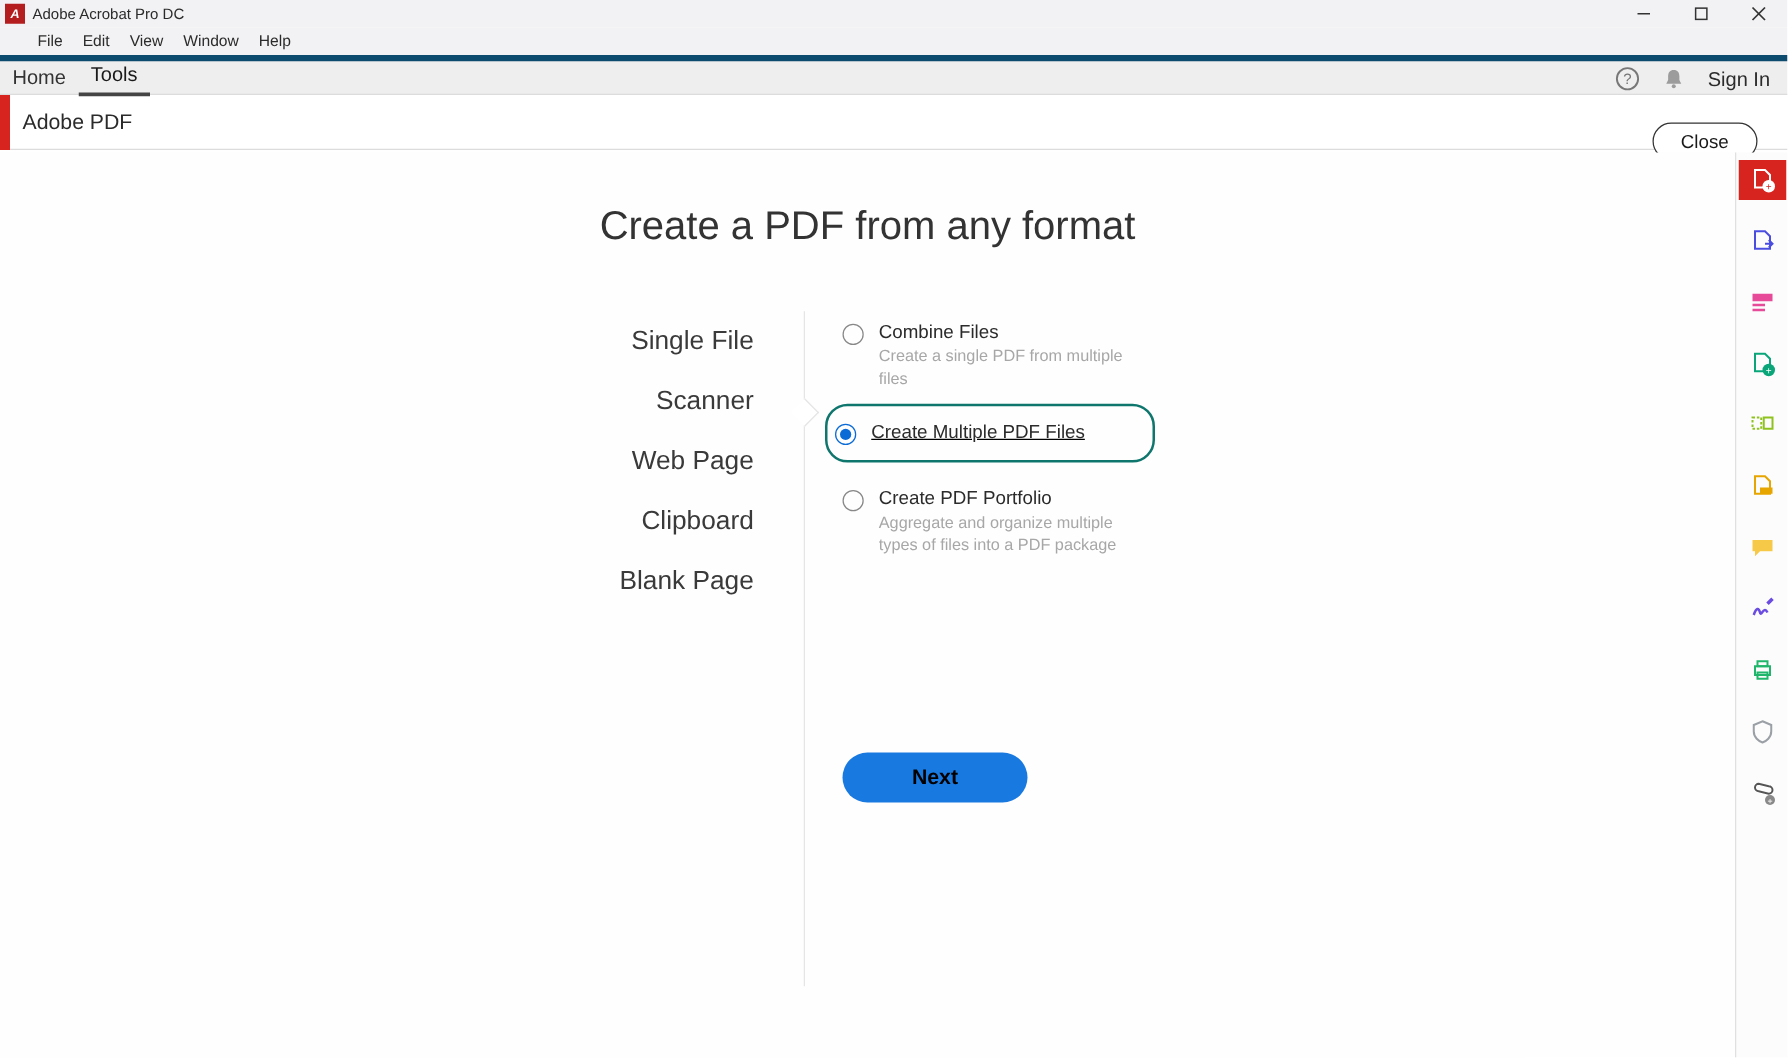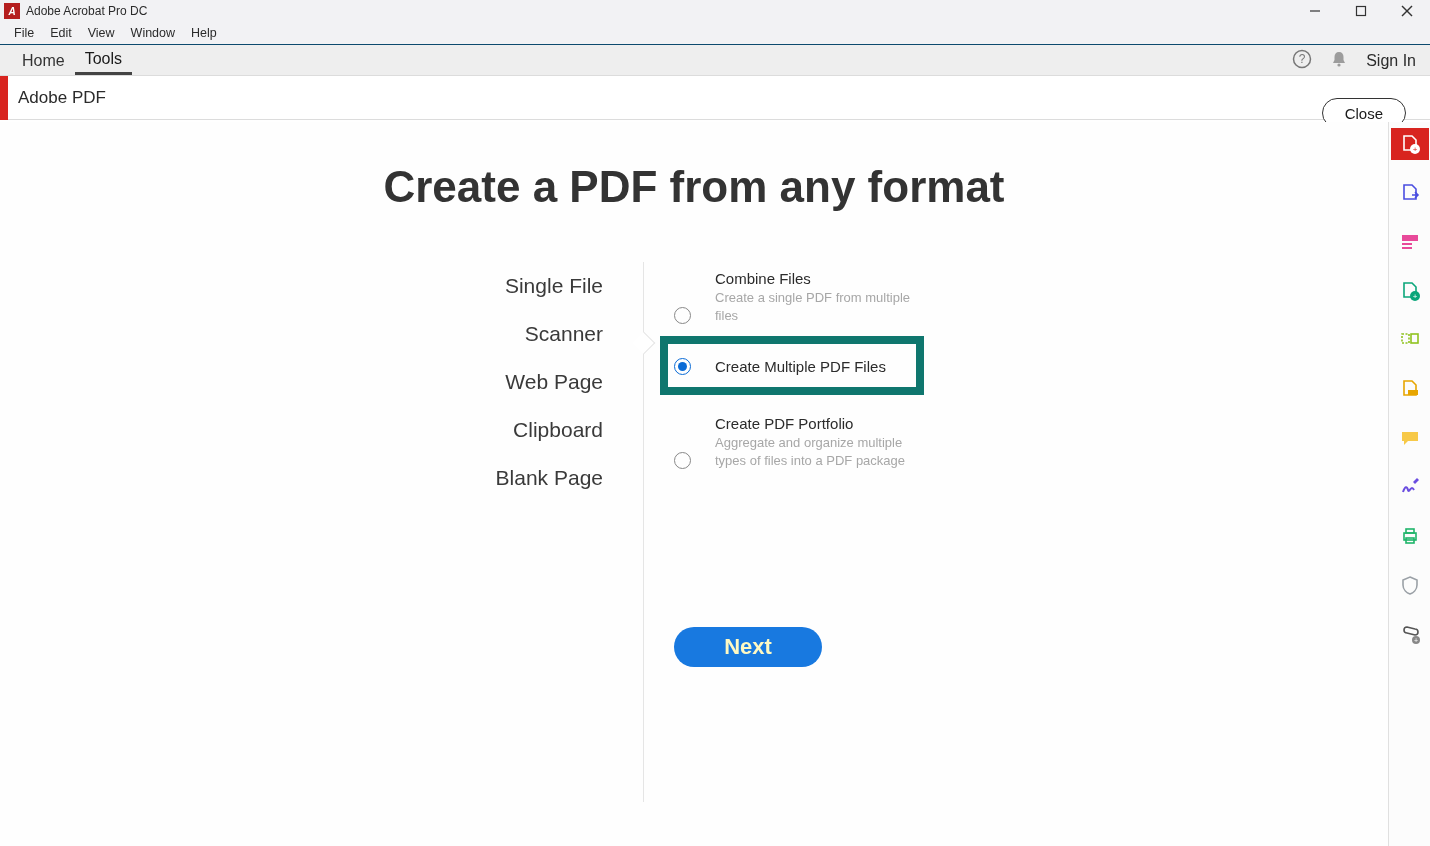--- a/index.html
+++ b/index.html
@@ -8,57 +8,57 @@
     
     .title-bar { height: 22px; background: #f2f2f4; display: flex; align-items: center; padding-left: 4px; position: relative; }
     .app-icon { width: 16px; height: 16px; background: #b51e1e; display: flex; align-items: center; justify-content: center; margin-right: 6px; }
     .app-icon span { color: #fff; font-size: 10px; font-weight: 600; font-style: italic; }
     .app-title { font-size: 12px; color: #2b2b2b; }
     .window-controls { position: absolute; right: 0; top: 0; display: flex; height: 22px; }
     .win-btn { width: 46px; height: 22px; display: flex; align-items: center; justify-content: center; cursor: pointer; }
     .win-btn svg { display: block; }
 
     
-    .menu-bar { height: 22px; background: #f2f2f4; display: flex; align-items: center; padding-left: 6px; }
+    .menu-bar { height: 22px; background: #f2f2f4; display: flex; align-items: center; padding-left: 22px; }
     .menu-item { font-size: 12.5px; color: #2b2b2b; padding: 2px 8px; cursor: pointer; }
 
     
-    .tab-row { height: 32px; background: #eeeeee; display: flex; align-items: center; padding-left: 12px; position: relative; border-top: 1px solid #0c4a6e; border-bottom: 1px solid #dcdcdc; }
+    .tab-row { height: 32px; background: #eeeeee; display: flex; align-items: center; position: relative; border-top: 5px solid #0c4a6e; border-bottom: 1px solid #dcdcdc; }
     .tab { font-size: 16px; color: #333; padding: 5px 10px 4px; cursor: pointer; }
     .tab.active { color: #1a1a1a; border-bottom: 3px solid #444; font-weight: 500; }
     .tab-row-right { position: absolute; right: 14px; top: 0; height: 32px; display: flex; align-items: center; gap: 18px; }
     .help-icon, .bell-icon { color: #777; cursor: pointer; }
     .sign-in { font-size: 16px; color: #2b2b2b; cursor: pointer; }
 
     
     .tool-header { height: 44px; display: flex; align-items: center; border-bottom: 1px solid #dcdcdc; position: relative; }
     .red-bar { width: 8px; height: 44px; background: #d8241f; }
     .tool-title { font-size: 17px; color: #2b2b2b; margin-left: 10px; }
     .close-btn { position: absolute; right: 24px; top: 22px; height: 30px; padding: 0 22px; border: 1.5px solid #333; border-radius: 15px; background: #fff; font-size: 15px; color: #1a1a1a; cursor: pointer; font-weight: 500; }
 
     
     .content { position: absolute; left: 0; right: 42px; top: 122px; bottom: 0; background: #fefefe; }
-    .main-title { text-align: center; font-size: 44px; color: #333; font-weight: 700; margin-top: 40px; }
+    .main-title { text-align: center; font-size: 32px; color: #333; font-weight: 400; margin-top: 40px; }
 
     .create-layout { display: flex; justify-content: center; margin-top: 50px; }
     .source-list { width: 180px; padding-right: 40px; border-right: 1px solid #e5e5e5; position: relative; height: 540px; }
     .source-item { text-align: right; font-size: 21px; color: #3a3a3a; padding: 12px 0; cursor: pointer; }
     .source-item.selected { color: #1869b7; }
     .notch { position: absolute; right: -9px; top: 73px; width: 16px; height: 16px; background: #fff; border-right: 1px solid #e5e5e5; border-top: 1px solid #e5e5e5; transform: rotate(45deg); }
 
     .options-panel { width: 280px; padding-left: 30px; }
-    .option { display: flex; gap: 24px; padding: 8px 0; cursor: pointer; align-items: flex-end; }
+    .option { display: flex; gap: 12px; padding: 8px 0; cursor: pointer; }
     .radio { width: 17px; height: 17px; border: 1.5px solid #888; border-radius: 50%; flex-shrink: 0; margin-top: 2px; position: relative; }
     .radio.checked { border-color: #0a6bd6; }
     .radio.checked::after { content: ""; position: absolute; width: 9px; height: 9px; background: #0a6bd6; border-radius: 50%; left: 2.5px; top: 2.5px; }
     .opt-main { font-size: 15px; color: #2b2b2b; }
     .opt-desc { font-size: 13px; color: #a7a7a7; margin-top: 2px; line-height: 1.35; max-width: 210px; }
-    .highlight-box { border: 8px solid #0f766e; border-radius: 0; padding: 4px 6px; margin: 4px 0 12px -14px; }
-
-    .next-btn { margin-top: 150px; width: 148px; height: 40px; background: #1879e0; color: #fef9c3; font-size: 22px; font-weight: 600; border: none; border-radius: 20px; cursor: pointer; }
+    .highlight-box { border: 2px solid #0f766e; border-radius: 18px; padding: 4px 6px; margin: 4px 0 12px -14px; text-decoration: underline; }
+
+    .next-btn { margin-top: 150px; width: 148px; height: 40px; background: #1879e0; color: #000000; font-size: 17px; font-weight: 600; border: none; border-radius: 20px; cursor: pointer; }
 
     
     .right-rail { position: absolute; right: 0; top: 122px; bottom: 0; width: 42px; border-left: 1px solid #e0e0e0; background: #fcfcfc; display: flex; flex-direction: column; align-items: center; padding-top: 6px; gap: 17px; }
     .rail-btn { width: 38px; height: 32px; display: flex; align-items: center; justify-content: center; cursor: pointer; }
     .rail-btn.active { background: #d8241f; }
   </style>
 </head>
 <body>
 
 <div class="title-bar">

